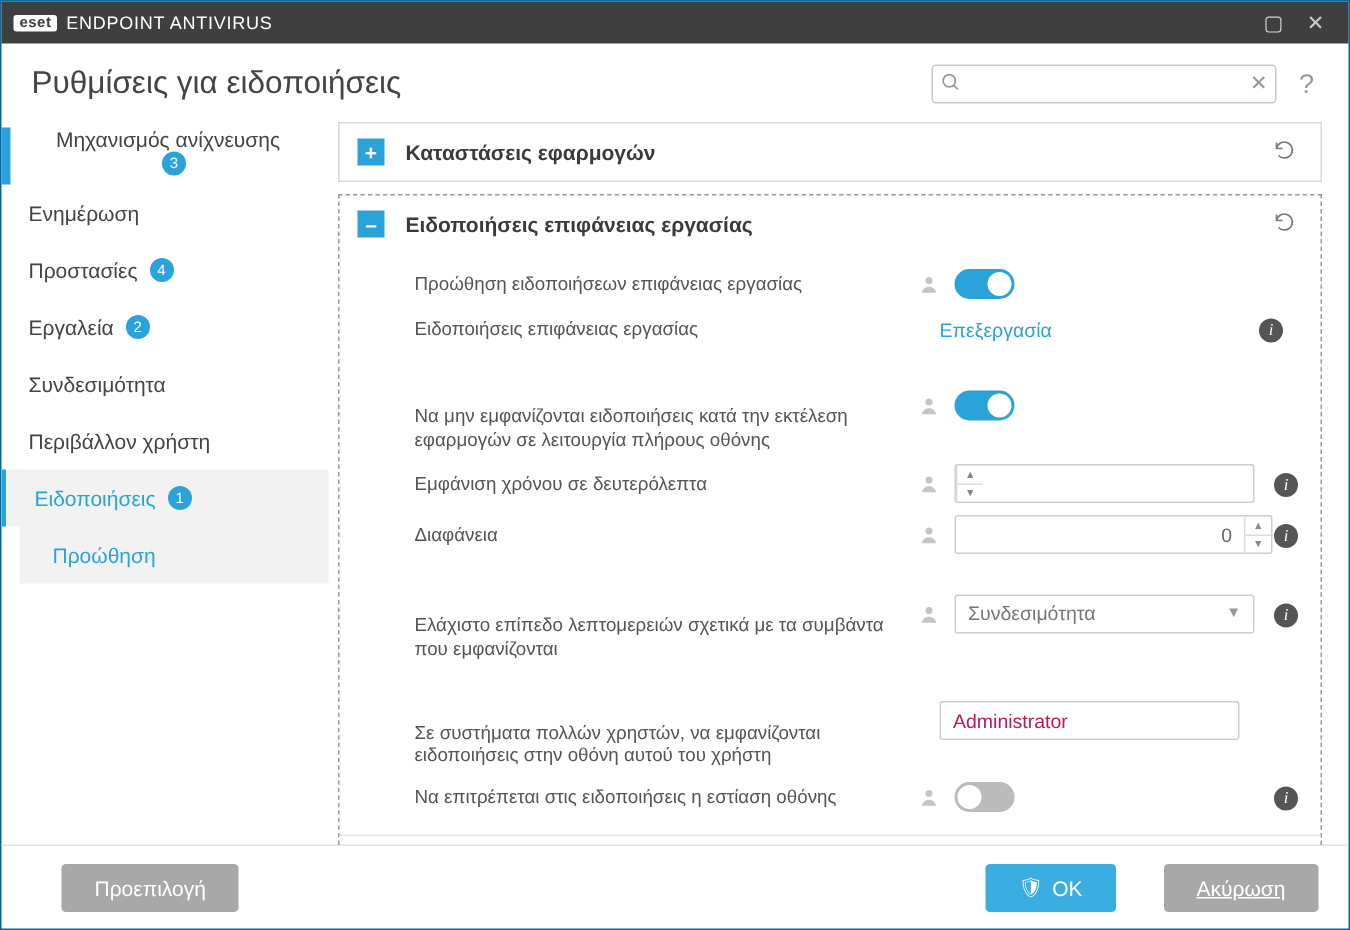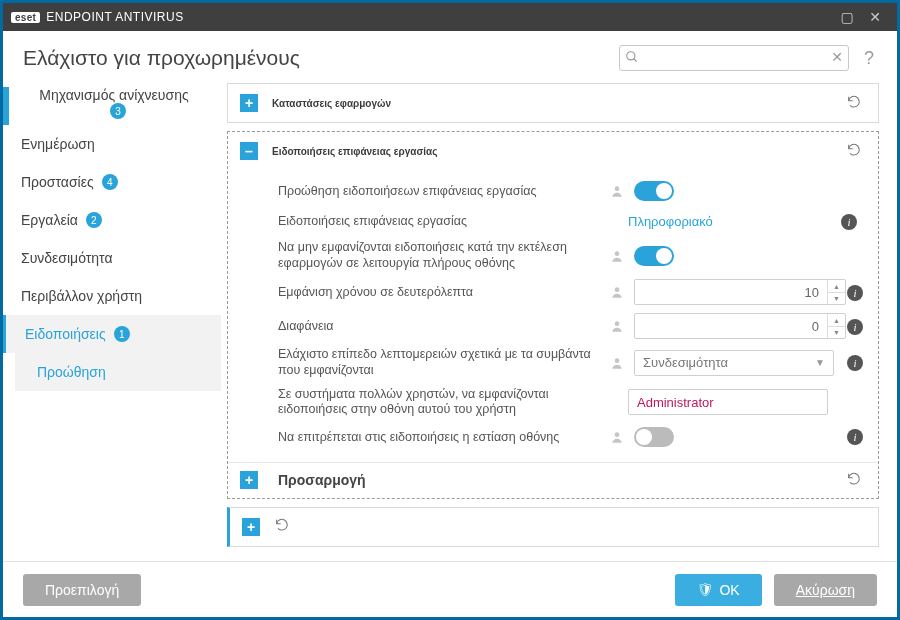--- a/index.html
+++ b/index.html
@@ -1,17 +1,17 @@
 <!DOCTYPE html>
 <html><head>
 <meta charset="utf-8">
 <style>
   * { box-sizing: border-box; }
   html, body { margin: 0; padding: 0; font-family: "Segoe UI", Arial, sans-serif; font-size: 13px; color: #444; background: #fff; }
-  .window { width: 900px; height: 620px; border: 3px solid #0369a1; display: flex; flex-direction: column; position: relative; }
+  .window { width: 900px; height: 620px; border: 1px solid #0369a1; display: flex; flex-direction: column; position: relative; }
 
   
   .titlebar { background: #3f3f3f; color: #fff; height: 28px; display: flex; align-items: center; padding: 0 8px; font-size: 12px; }
   .titlebar .brand { background:#fff; color:#3f3f3f; font-weight:700; font-size:10px; border-radius:2px; padding:0 4px; margin-right:6px; letter-spacing:0.3px;}
   .titlebar .title { letter-spacing: 0.5px; font-weight: 500; }
   .titlebar .spacer { flex: 1; }
   .titlebar .wicon { width: 28px; text-align: center; cursor: pointer; color:#ccc; font-size:14px; }
 
   
   .headerrow { display:flex; align-items:center; padding: 14px 18px 8px 20px; gap:10px;}
@@ -34,28 +34,28 @@
   .badge { background:#29a3da; color:#fff; border-radius:8px; min-width:16px; height:16px; font-size:10px; display:inline-flex; align-items:center; justify-content:center; margin-left:8px; padding:0 3px;}
   .side-bar-marker { position:absolute; left:0; top:0; bottom:0; width:3px; background:#29a3da;}
 
   
   .main { flex:1; padding:4px 18px 0 6px; overflow:auto;}
 
   .panel { border:1px solid #d9d9d9; margin-bottom:8px; }
   .panel.open { border:1px dashed #9a9a9a;}
   .panel-header { display:flex; align-items:center; height:38px; padding:0 12px; gap:14px; cursor:pointer; font-weight:600; color:#3a3a3a;}
   .panel .expander { width:18px; height:18px; display:inline-flex; align-items:center; justify-content:center; color:#fff; background:#29a3da; font-weight:700; font-size:14px; line-height:1;}
-  .panel .ptitle { flex:1; font-size:10px;}
+  .panel .ptitle { flex:1; font-size:14px;}
   .panel .revert { width:20px; color:#777; cursor:pointer; }
   .panel .revert svg, .revert-inline svg { width:16px; height:16px; stroke:#777; fill:none; stroke-width:1.6;}
   .panel-body { padding: 6px 12px 10px 50px;}
 
   .row { display:flex; align-items:center; min-height:30px; padding:4px 0; gap:10px;}
   .row .label { flex:1; font-size:12.5px; color:#555; max-width:330px; padding-right:6px;}
-  .row .label.wrap { line-height:1.25;}
+  .row .label.wrap { line-height:1.25;margin-top:32px;}
   .row .icons { display:flex; align-items:center; gap:6px; color:#bdbdbd;}
   .row .person { font-size:14px;}
   .row .ctrl { width:200px; display:flex; align-items:center; }
   .row .after { width:22px; color:#555; font-size:14px; text-align:center;}
   .info-circle { display:inline-flex; width:16px; height:16px; border-radius:50%; background:#555; color:#fff; align-items:center; justify-content:center; font-size:11px; font-style:italic; font-family:Georgia,serif;}
 
   
   .toggle { width:40px; height:20px; background:#29a3da; border-radius:10px; position:relative; cursor:pointer;}
   .toggle .knob{ width:16px; height:16px; background:#fff; border-radius:50%; position:absolute; top:2px; right:2px;}
   .toggle.off{ background:#bbb;}
@@ -74,21 +74,21 @@
 
   .textbox{ flex:1; border:1px solid #cfcfcf; border-radius:2px; height:26px; padding:0 8px; color:#be185d; font-size:13px; outline:none;}
 
   .subpanel-header{ display:flex; align-items:center; height:36px; gap:14px; font-weight:600; border-top:1px solid #e6e6e6; padding:0 12px 0 12px;}
   .subpanel-header .expander{ margin-left:0;}
   .subpanel-header .ptitle{ flex:1; font-size:14px; padding-left:6px;}
 
   
   .footer { height:56px; border-top:1px solid #e2e2e2; display:flex; align-items:center; padding:0 20px; gap:12px;}
   .footer .spacer{flex:1;}
-  .btn { height:32px; border:none; border-radius:3px; padding:0 22px; font-size:14px; cursor:pointer; color:#fff;}
+  .btn { height:32px; border:none; border-radius:3px; padding:0 22px; font-size:14px; cursor:pointer; color:#fff;margin-left:20px;}
   .btn-default { background:#a8a8a8;}
   .btn-primary { background:#3aaee0; display:inline-flex; align-items:center; gap:6px;}
   .btn-primary .shield{ font-size:13px;}
   .btn-cancel { background:#a8a8a8;text-decoration:underline;}
 
   svg.person{ width:14px; height:14px; fill:#c5c5c5;}
 </style>
 </head>
 <body>
 
@@ -96,21 +96,21 @@
 
   <div class="titlebar">
     <span class="brand">eset</span>
     <span class="title">ENDPOINT ANTIVIRUS</span>
     <span class="spacer"></span>
     <span class="wicon">▢</span>
     <span class="wicon">✕</span>
   </div>
 
   <div class="headerrow">
-    <div class="pagetitle">Ελάχιστο για προχωρημένους</div>
+    <div class="pagetitle">Ρυθμίσεις για ειδοποιήσεις</div>
     <div class="searchbox">
       <span class="sicon">
         <svg width="14" height="14" viewBox="0 0 24 24" fill="none" stroke="#999" stroke-width="2">
             <circle cx="10" cy="10" r="7"></circle>
             <line x1="20" y1="20" x2="15" y2="15"></line>
           </svg>
       </span>
       <input type="text" placeholder="" style="">
       <span class="xicon">✕</span>
     </div>
@@ -193,21 +193,21 @@
                   <div class="knob"></div>
                 </div>
               </div>
             <div class="after"></div>
           </div>
 
           <div class="row">
             <div class="label">Ειδοποιήσεις επιφάνειας εργασίας</div>
             <div class="icons"></div>
             <div class="ctrl">
-                <span class="linkedit">Πληροφοριακό</span>
+                <span class="linkedit">Επεξεργασία</span>
               </div>
             <div class="after"><span class="info-circle">i</span></div>
           </div>
 
           <div class="row">
             <div class="label wrap">Να μην εμφανίζονται ειδοποιήσεις κατά την εκτέλεση εφαρμογών σε λειτουργία πλήρους οθόνης</div>
             <div class="icons">
                 <svg class="person" viewBox="0 0 24 24">
                   <circle cx="12" cy="8" r="4"></circle>
                   <path d="M4 22c0-4 4-7 8-7s8 3 8 7z"></path>
@@ -224,21 +224,20 @@
           <div class="row">
             <div class="label">Εμφάνιση χρόνου σε δευτερόλεπτα</div>
             <div class="icons">
                 <svg class="person" viewBox="0 0 24 24">
                   <circle cx="12" cy="8" r="4"></circle>
                   <path d="M4 22c0-4 4-7 8-7s8 3 8 7z"></path>
                 </svg>
               </div>
             <div class="ctrl">
               <div class="numbox">
-                <input value="10" style="">
                 <div class="spin">
                     <div>▲</div>
                     <div>▼</div>
                   </div>
               </div>
             </div>
             <div class="after"><span class="info-circle">i</span></div>
           </div>
 
           <div class="row">

